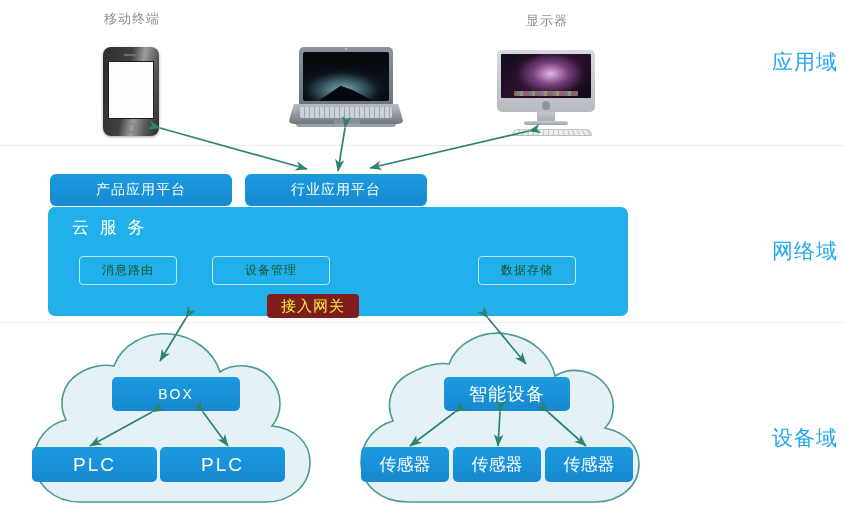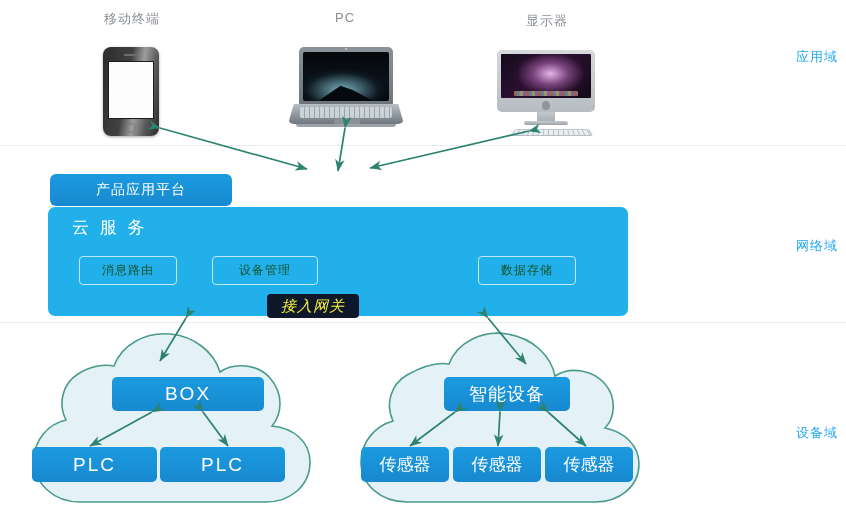--- a/index.html
+++ b/index.html
@@ -26,21 +26,21 @@
     background: #e9ecee;
   }
   #divider-1 { top: 145px; }
   #divider-2 { top: 322px; }
 
   
   .domain-label {
     position: absolute;
     right: 8px;
     color: #22a7f0;
-    font-size: 13px;
+    font-size: 21px;
     letter-spacing: 1px;
     white-space: nowrap;
     text-align: right;
   }
   #domain-app { top: 48px; }
   #domain-net { top: 237px; }
   #domain-dev { top: 424px; }
 
   
   .device-caption {
@@ -224,54 +224,53 @@
     border-radius: 4px;
     background: transparent;
     color: #14532d;
     font-size: 12px;
     letter-spacing: 1px;
     display: flex; align-items: center; justify-content: center;
     white-space: nowrap;
     cursor: pointer;
   }
   #service-0 { left: 31px;  width: 98px; }
-  #service-1 { left: 164px; width: 106px; }
+  #service-1 { left: 164px; width: 118px; }
   #service-2 { left: 297px; width: 98px; }
   #service-3 { left: 430px; width: 98px; }
 
   #gateway-badge {
     position: absolute;
     left: 219px; top: 87px;
     width: 92px; height: 24px;
-    background: #0f172a;
+    background: #7f1d1d;
     border-radius: 4px;
     color: #f5f13a;
     font-size: 15px;
     letter-spacing: 1px;
     display: flex; align-items: center; justify-content: center;
     white-space: nowrap;
     cursor: pointer;
-    font-style: italic;
   }
 
   
   .cloud-svg { position: absolute; }
   #cloud-left-svg  { left: 18px;  top: 330px; }
   #cloud-right-svg { left: 345px; top: 330px; }
 
   .dev-box {
     position: absolute;
     background: linear-gradient(#1b9ae0,#1789d0);
     border-radius: 5px;
     color: #ffffff;
     display: flex; align-items: center; justify-content: center;
     white-space: nowrap;
     cursor: pointer;
   }
-  #box-gateway   { left: 112px; top: 377px; width: 152px; height: 34px; font-size: 19px; letter-spacing: 2px; }
+  #box-gateway   { left: 112px; top: 377px; width: 128px; height: 34px; font-size: 14px; letter-spacing: 2px; }
   #plc-0         { left: 32px;  top: 447px; width: 125px; height: 35px; font-size: 19px; letter-spacing: 2px; }
   #plc-1         { left: 160px; top: 447px; width: 125px; height: 35px; font-size: 19px; letter-spacing: 2px; }
   #smart-device  { left: 444px; top: 377px; width: 126px; height: 34px; font-size: 18px; letter-spacing: 1px; }
   #sensor-0      { left: 361px; top: 447px; width: 88px;  height: 35px; font-size: 17px; }
   #sensor-1      { left: 453px; top: 447px; width: 88px;  height: 35px; font-size: 17px; }
   #sensor-2      { left: 545px; top: 447px; width: 88px;  height: 35px; font-size: 17px; }
 
   
   #arrows {
     position: absolute; left: 0; top: 0;
@@ -285,21 +284,20 @@
 <div id="stage">
 
   <div class="divider" id="divider-1"></div>
   <div class="divider" id="divider-2"></div>
 
   <div class="domain-label" id="domain-app">应用域</div>
   <div class="domain-label" id="domain-net">网络域</div>
   <div class="domain-label" id="domain-dev">设备域</div>
 
   <div class="device-caption" id="caption-mobile">移动终端</div>
-  <div class="device-caption" id="caption-pc">PC</div>
   <div class="device-caption" id="caption-display">显示器</div>
 
   <div id="phone">
     <div id="phone-speaker"></div>
     <div id="phone-screen"></div>
     <div id="phone-home"></div>
   </div>
 
   <div id="laptop">
     <div id="laptop-lid">
@@ -318,20 +316,21 @@
         <div id="imac-dock"></div>
       </div>
     </div>
     <div id="imac-logo"></div>
     <div id="imac-neck"></div>
     <div id="imac-foot"></div>
     <div id="imac-keyboard"></div>
   </div>
 
   <div class="platform-btn" id="platform-0">产品应用平台</div>
+  <div class="platform-btn" id="platform-1">行业应用平台</div>
 
   <div id="cloud-service-box">
     <div id="cloud-service-title">云 服 务</div>
     <div class="service-chip" id="service-0">消息路由</div>
     <div class="service-chip" id="service-1">设备管理</div>
     <div class="service-chip" id="service-3">数据存储</div>
     <div id="gateway-badge">接入网关</div>
   </div>
 
   <svg class="cloud-svg" id="cloud-left-svg" width="312" height="177" viewBox="0 0 312 177">

